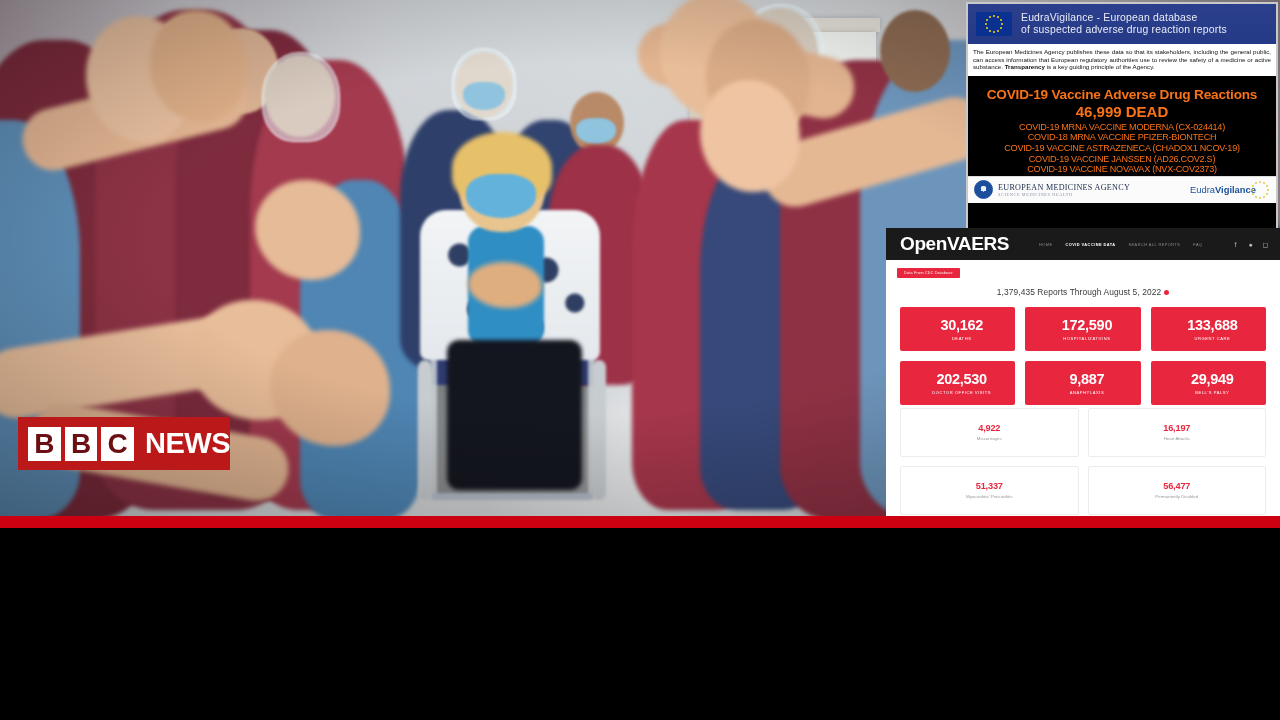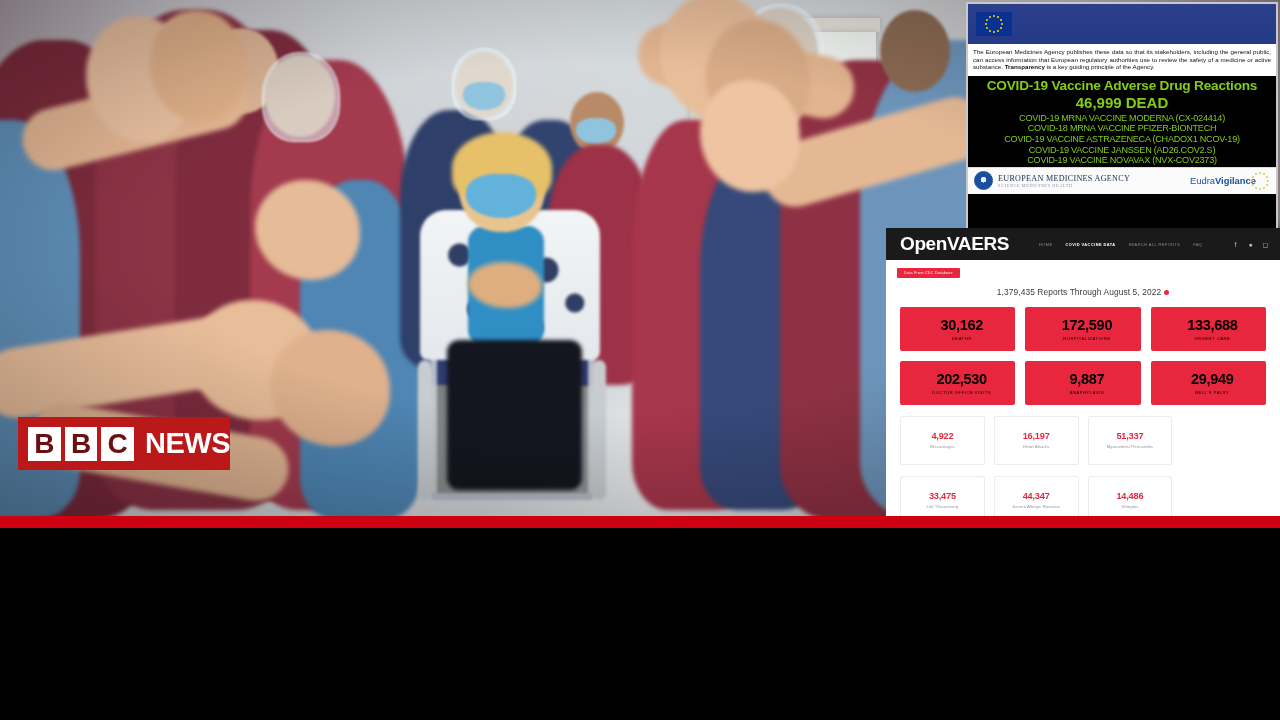--- a/index.html
+++ b/index.html
@@ -89,21 +89,21 @@
     position:absolute; width:2.6px; height:2.6px; background:#f5d800; border-radius:50%;
   }
   #eudra .ev-head-txt {
     color:#e8ecf7; font-size:10.4px; line-height:12.4px; letter-spacing:.2px;
   }
   #eudra .ev-para {
     background:#fff; color:#111; font-size:6.2px; line-height:7.6px;
     padding:4px 5px 5px 5px; text-align:justify;
   }
   #eudra .ev-para b { font-weight:bold; }
-  #eudra .ev-body { background:#000; color:#84cc16; text-align:center; padding:1px 2px 1px; }
+  #eudra .ev-body { background:#000; color:#f97316; text-align:center; padding:10px 2px 1px; }
   #eudra .ev-t1 { font-size:13.6px; font-weight:bold; letter-spacing:-.2px; margin-top:1px; }
   #eudra .ev-t2 { font-size:15px; font-weight:bold; letter-spacing:0px; margin-top:1px; }
   #eudra .ev-t3 { font-size:14.6px; font-weight:bold; letter-spacing:-.3px; margin-top:1px; }
   #eudra .ev-list { margin-top:2px; }
   #eudra .ev-list div { font-size:9.1px; line-height:10.6px; letter-spacing:-.25px; }
   #eudra .ev-foot {
     display:flex; align-items:center; justify-content:space-between;
     background:#fbfbfb; padding:2px 6px; height:27px; border-top:1px solid #ddd;
   }
   .ema-left { display:flex; align-items:center; gap:5px; }
@@ -146,28 +146,28 @@
   }
   #vaers .ov-reports i {
     display:inline-block; width:5px; height:5px; background:#e8273f;
     border-radius:50%; margin-left:3px; vertical-align:middle;
   }
   #vaers .grid-red {
     display:grid; grid-template-columns:repeat(3,1fr); gap:10px;
     padding:10px 14px 0 14px;
   }
   #vaers .cell-red {
-    background:#e8273f; color:#000000; height:44px; border-radius:2px;
+    background:#e8273f; color:#ffffff; height:44px; border-radius:2px;
     display:flex; flex-direction:column; align-items:center; justify-content:center;padding-left:8px;
   }
   #vaers .cell-red .n { font-size:14.5px; font-weight:bold; letter-spacing:-.3px; }
   #vaers .cell-red .l { font-size:4.1px; letter-spacing:.55px; margin-top:3px; text-transform:uppercase; }
   #vaers .grid-white {
-    display:grid; grid-template-columns:repeat(4,1fr); gap:9px;
-    padding:11px 14px 0 14px;
+    display:grid; grid-template-columns:repeat(2,1fr); gap:9px;
+    padding:3px 14px 0 14px;
   }
   #vaers .cell-white {
     border:1px solid #ececec; background:#fff; height:49px; border-radius:2px;
     display:flex; flex-direction:column; align-items:center; justify-content:center;
     text-align:center; padding:2px;
   }
   #vaers .cell-white .n { font-size:9.2px; font-weight:bold; color:#e8273f; letter-spacing:-.2px; }
   #vaers .cell-white .l { font-size:4.4px; color:#9a9a9a; margin-top:3px; line-height:6px; }
 
   
@@ -295,20 +295,24 @@
           <i class="star" style="left: 24.7px; top: 10.7px;"></i>
           <i class="star" style="left: 23.6282px; top: 14.7px;"></i>
           <i class="star" style="left: 20.7px; top: 17.6282px;"></i>
           <i class="star" style="left: 16.7px; top: 18.7px;"></i>
           <i class="star" style="left: 12.7px; top: 17.6282px;"></i>
           <i class="star" style="left: 9.7718px; top: 14.7px;"></i>
           <i class="star" style="left: 8.7px; top: 10.7px;"></i>
           <i class="star" style="left: 9.7718px; top: 6.7px;"></i>
           <i class="star" style="left: 12.7px; top: 3.7718px;"></i>
         </div>
+      <div class="ev-head-txt">
+        <div>EudraVigilance - European database</div>
+        <div>of suspected adverse drug reaction reports</div>
+      </div>
     </div>
 
     <div class="ev-para">
       <span>The European Medicines Agency publishes these data so that its stakeholders, including the general public, can access information that European regulatory authorities use to review the safety of a medicine or active substance. </span><b>Transparency</b><span> is a key guiding principle of the Agency.</span>
     </div>
 
     <div class="ev-body">
       <div class="ev-t1">COVID-19 Vaccine Adverse Drug Reactions</div>
       <div class="ev-t2">46,999 DEAD</div>
       <div class="ev-list" id="ev-list">
@@ -402,20 +406,24 @@
           <div class="l">Miscarriages</div>
         </div>
         <div class="cell-white">
           <div class="n">16,197</div>
           <div class="l">Heart Attacks</div>
         </div>
         <div class="cell-white">
           <div class="n">51,337</div>
           <div class="l">Myocarditis/ Pericarditis</div>
         </div>
+        <div class="cell-white">
+          <div class="n">56,477</div>
+          <div class="l">Permanently Disabled</div>
+        </div>
       </div>
     <div class="grid-white" id="ov-grid-white-2">
         <div class="cell-white">
           <div class="n">33,475</div>
           <div class="l">Life Threatening</div>
         </div>
         <div class="cell-white">
           <div class="n">44,347</div>
           <div class="l">Severe Allergic Reaction</div>
         </div>

